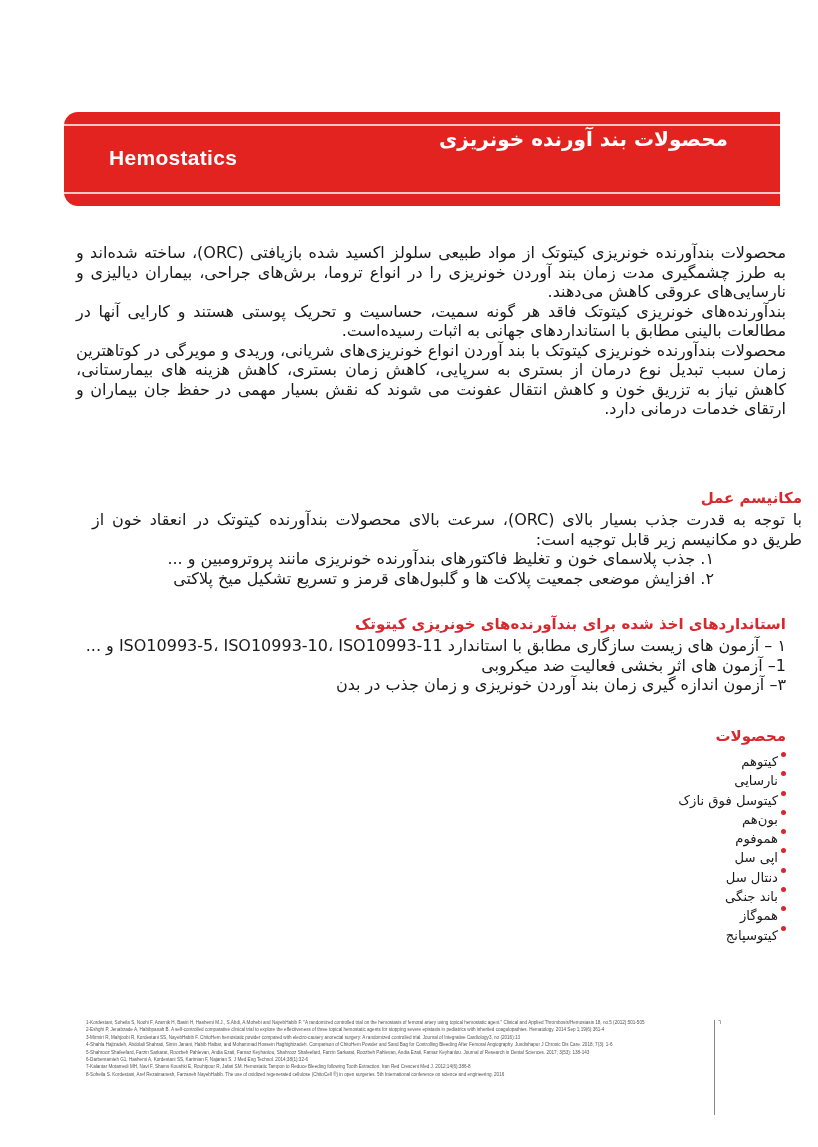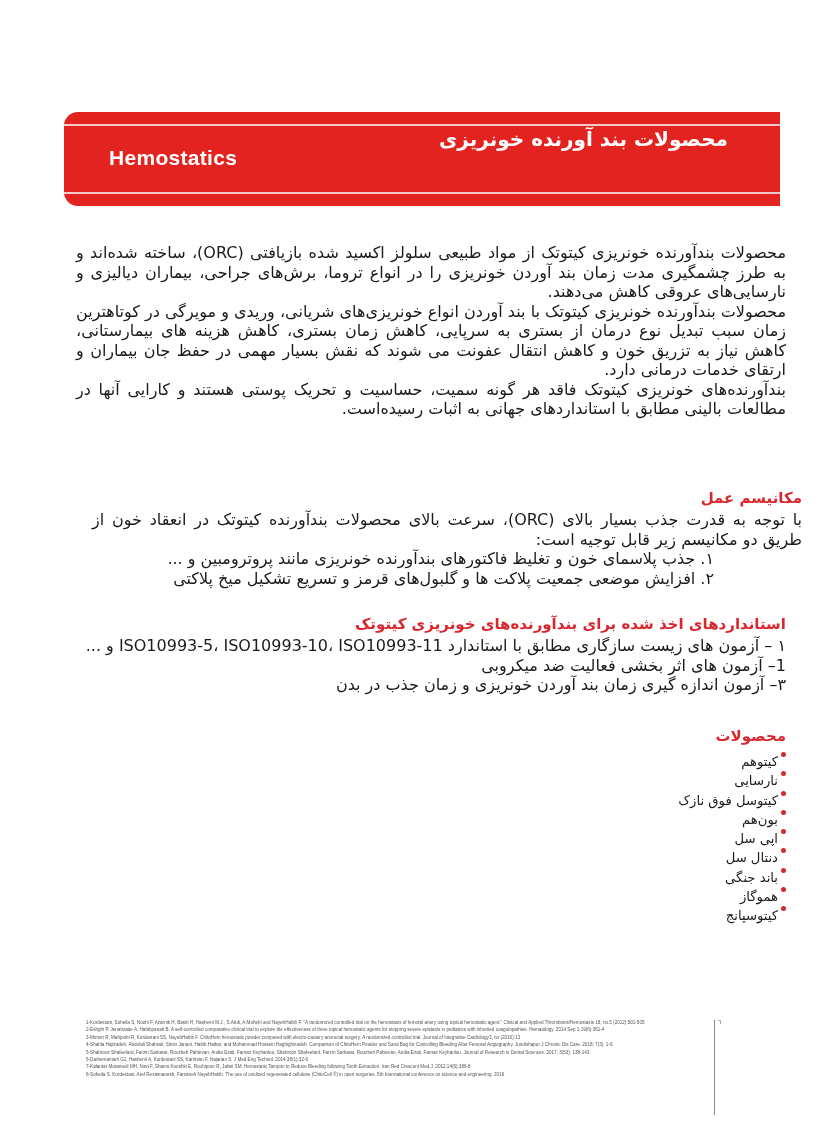--- a/index.html
+++ b/index.html
@@ -38,22 +38,22 @@
 
 <div class="banner">
   <div class="line-top"></div>
   <div class="line-bot"></div>
   <div class="title-en">Hemostatics</div>
   <div class="title-fa">محصولات بند آورنده خونریزی</div>
 </div>
 
 <div class="content intro">
   <p class="para">محصولات بندآورنده خونریزی کیتوتک از مواد طبیعی سلولز اکسید شده بازیافتی (ORC)، ساخته شده‌اند و به طرز چشمگیری مدت زمان بند آوردن خونریزی را در انواع تروما، برش‌های جراحی، بیماران دیالیزی و نارسایی‌های عروقی کاهش می‌دهند.</p>
+  <p class="para">بندآورنده‌های خونریزی کیتوتک فاقد هر گونه سمیت، حساسیت و تحریک پوستی هستند و کارایی آنها در مطالعات بالینی مطابق با استانداردهای جهانی به اثبات رسیده‌است.</p>
   <p class="para">محصولات بندآورنده خونریزی کیتوتک با بند آوردن انواع خونریزی‌های شریانی، وریدی و مویرگی در کوتاهترین زمان سبب تبدیل نوع درمان از بستری به سرپایی، کاهش زمان بستری، کاهش هزینه های بیمارستانی، کاهش نیاز به تزریق خون و کاهش انتقال عفونت می شوند که نقش بسیار مهمی در حفظ جان بیماران و ارتقای خدمات درمانی دارد.</p>
-  <p class="para">بندآورنده‌های خونریزی کیتوتک فاقد هر گونه سمیت، حساسیت و تحریک پوستی هستند و کارایی آنها در مطالعات بالینی مطابق با استانداردهای جهانی به اثبات رسیده‌است.</p>
 </div>
 
 <div class="content mech">
   <h2 class="section-title">مکانیسم عمل</h2>
   <p class="para">با توجه به قدرت جذب بسیار بالای (ORC)، سرعت بالای محصولات بندآورنده کیتوتک در انعقاد خون از طریق دو مکانیسم زیر قابل توجیه است:</p>
   <div class="list">
     <p class="para">۱. جذب پلاسمای خون و تغلیظ فاکتورهای بندآورنده خونریزی مانند پروترومبین و ...</p>
     <p class="para">۲. افزایش موضعی جمعیت پلاکت ها و گلبول‌های قرمز و تسریع تشکیل میخ پلاکتی</p>
   </div>
 </div>
@@ -81,20 +81,24 @@
     <li>
         <span class="dot"></span>
         <span>کیتوسل فوق نازک</span>
       </li>
     <li>
         <span class="dot"></span>
         <span>بون‌هم</span>
       </li>
     <li>
         <span class="dot"></span>
+        <span>هموفوم</span>
+      </li>
+    <li>
+        <span class="dot"></span>
         <span>اپی سل</span>
       </li>
     <li>
         <span class="dot"></span>
         <span>دنتال سل</span>
       </li>
     <li>
         <span class="dot"></span>
         <span>باند جنگی</span>
       </li>

